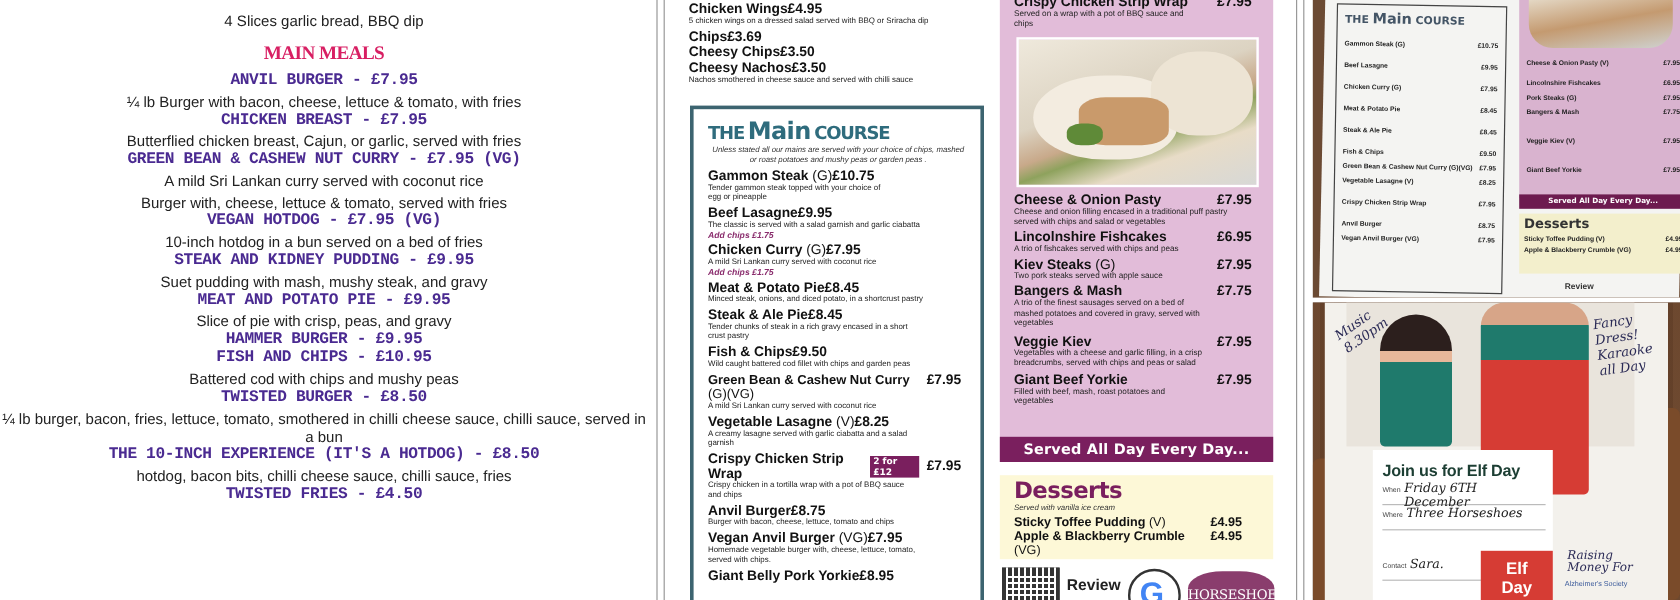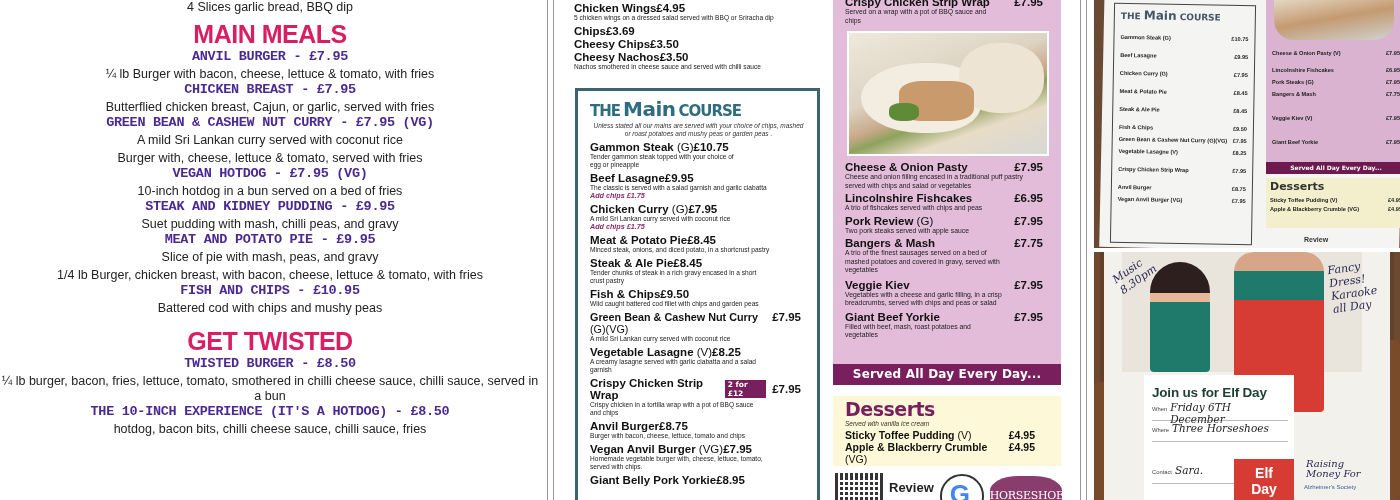--- a/index.html
+++ b/index.html
@@ -2,21 +2,21 @@
 <html><head>
 <meta charset="utf-8">
 <style>
   * { box-sizing: border-box; margin: 0; padding: 0; }
   html, body { width: 1400px; height: 500px; overflow: hidden; background: #ffffff; }
   body { position: relative; font-family: "DejaVu Sans", sans-serif; }
 
   
   .p1 { position: absolute; left: 0; top: 0; width: 540px; height: 500px; background: #fff; overflow: hidden; text-align: center; }
   .p1 .desc { font-family: "Liberation Sans", sans-serif; font-size: 12.5px; color: #222; line-height: 15px; }
-  .p1 .sec { font-family: Liberation Sans, sans-serif; font-weight: bold; color: #d81f63; font-size: 25px; line-height: 30px; letter-spacing: -0.5px; }
+  .p1 .sec { font-family: Liberation Serif, serif; font-weight: bold; color: #d81f63; font-size: 16px; line-height: 30px; letter-spacing: -0.5px; }
   .p1 .item { font-family: Liberation Mono, monospace; font-weight: bold; color: #4a2a91; font-size: 13.5px; line-height: 15px; letter-spacing: -0.3px; }
 
   
   .vline { position: absolute; top: 0; height: 500px; width: 1px; background: #999; }
 
   
   .p2 { position: absolute; left: 560px; top: 0; width: 265px; height: 500px; background: #fff; overflow: hidden; font-family: "Liberation Sans", sans-serif; }
   .p2 .row { display: flex; justify-content: flex-start; align-items: baseline; }
   .p2 .name { font-weight: bold; font-size: 11.5px; color: #111; }
   .p2 .price { font-weight: bold; font-size: 11.5px; color: #111; }
@@ -83,45 +83,45 @@
   .p5 .hand { font-family: "DejaVu Serif", serif; font-style: italic; font-size: 10.5px; color: #222; }
   .p5 .gift { position: absolute; left: 140px; top: 207px; width: 60px; height: 45px; background: #d63c34; color: #fff; font-family: "Liberation Sans", sans-serif; font-weight: bold; font-size: 14px; text-align: center; line-height: 16px; padding-top: 6px; }
   .p5 .scrawl { position: absolute; font-family: "DejaVu Serif", serif; font-style: italic; color: #2a2a55; font-size: 11px; line-height: 13px; }
   .p5 .frame { position: absolute; left: 0; top: 130px; width: 18px; height: 120px; background: #7a4b2a; border-radius: 6px; }
   .p5 .frame2 { position: absolute; right: 0; top: 88px; width: 16px; height: 160px; background: #7a4b2a; border-radius: 6px; }
 </style>
 </head>
 <body>
 
 <div class="p1">
-  <div class="desc" style="margin-top:1px;line-height:12px;">4 Slices garlic bread, BBQ dip</div>
+  <div class="desc" style="margin-top:12px;line-height:12px;">4 Slices garlic bread, BBQ dip</div>
 
   <div class="sec" style="margin-top:6px;">MAIN MEALS</div>
   <div class="item">ANVIL BURGER - £7.95</div>
   <div class="desc" style="margin-top:3px">¼ lb Burger with bacon, cheese, lettuce &amp; tomato, with fries</div>
   <div class="item">CHICKEN BREAST - £7.95</div>
   <div class="desc" style="margin-top:3px">Butterflied chicken breast, Cajun, or garlic, served with fries</div>
   <div class="item">GREEN BEAN &amp; CASHEW NUT CURRY - £7.95 (VG)</div>
   <div class="desc" style="margin-top:3px">A mild Sri Lankan curry served with coconut rice</div>
   <div class="desc" style="margin-top:3px">Burger with, cheese, lettuce &amp; tomato, served with fries</div>
   <div class="item">VEGAN HOTDOG - £7.95 (VG)</div>
   <div class="desc" style="margin-top:3px">10-inch hotdog in a bun served on a bed of fries</div>
   <div class="item">STEAK AND KIDNEY PUDDING - £9.95</div>
-  <div class="desc" style="margin-top:3px">Suet pudding with mash, chilli peas, and gravy</div>
+  <div class="desc" style="margin-top:3px">Suet pudding with mash, mushy steak, and gravy</div>
   <div class="item">MEAT AND POTATO PIE - £9.95</div>
-  <div class="desc" style="margin-top:3px">Slice of pie with mash, peas, and gravy</div>
-  <div class="desc" style="margin-top:3px">1/4 lb Burger, chicken breast, with bacon, cheese, lettuce &amp; tomato, with fries</div>
+  <div class="desc" style="margin-top:3px">Slice of pie with crisp, peas, and gravy</div>
+  <div class="item">HAMMER BURGER - £9.95</div>
   <div class="item">FISH AND CHIPS - £10.95</div>
   <div class="desc" style="margin-top:3px">Battered cod with chips and mushy peas</div>
 
-  <div class="sec" style="margin-top:10px;">GET TWISTED</div>
   <div class="item">TWISTED BURGER - £8.50</div>
   <div class="desc" style="margin-top:3px">¼ lb burger, bacon, fries, lettuce, tomato, smothered in chilli cheese sauce, chilli sauce, served in a bun</div>
   <div class="item">THE 10-INCH EXPERIENCE (IT'S A HOTDOG) - £8.50</div>
   <div class="desc" style="margin-top:3px">hotdog, bacon bits, chilli cheese sauce, chilli sauce, fries</div>
+  <div class="item">TWISTED FRIES - £4.50</div>
 
 </div>
 
 <div class="vline" style="left:547px;"></div>
 <div class="vline" style="left:553px;"></div>
 
 <div class="p2">
   <div style="padding: 2px 4px 0 14px;">
     <div class="row">
       <span class="name">Chicken Wings</span>
@@ -263,21 +263,21 @@
     </div>
     <div style="margin-top:2px">
       <div class="row">
           <span class="name">Lincolnshire Fishcakes</span>
           <span class="price" style="margin-right:8px">£6.95</span>
         </div>
       <div class="small">A trio of fishcakes served with chips and peas</div>
     </div>
     <div style="margin-top:2px">
       <div class="row">
-          <span class="name"><span>Pork Review</span> <span style="font-weight:normal">(G)</span></span>
+          <span class="name"><span>Kiev Steaks</span> <span style="font-weight:normal">(G)</span></span>
           <span class="price" style="margin-right:8px">£7.95</span>
         </div>
       <div class="small">Two pork steaks served with apple sauce</div>
     </div>
     <div style="margin-top:2px">
       <div class="row">
           <span class="name">Bangers &amp; Mash</span>
           <span class="price" style="margin-right:8px">£7.75</span>
         </div>
       <div class="small" style="width:165px">A trio of the finest sausages served on a bed of mashed potatoes and covered in gravy, served with vegetables</div>

